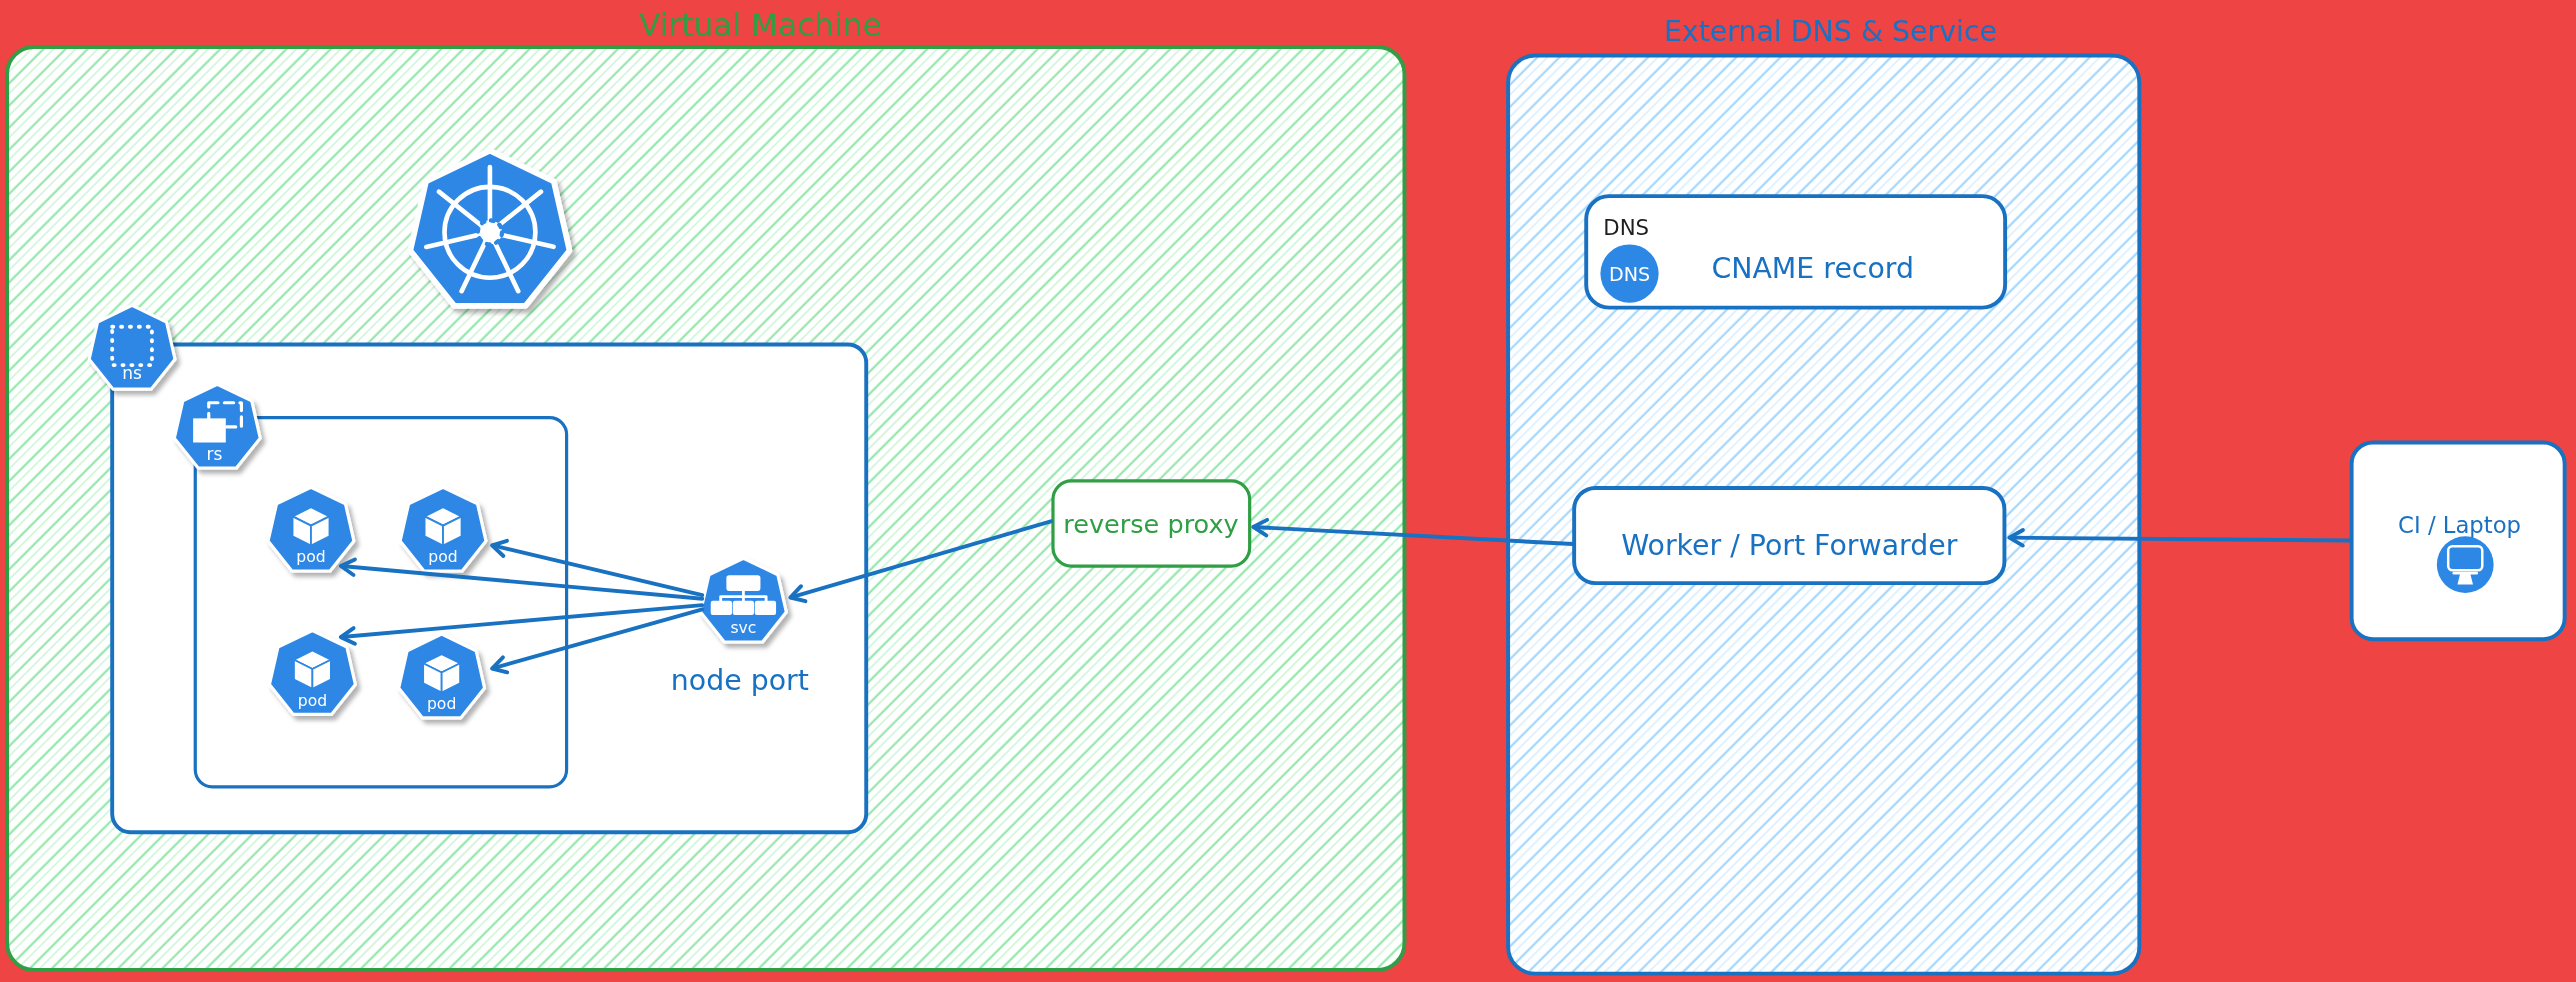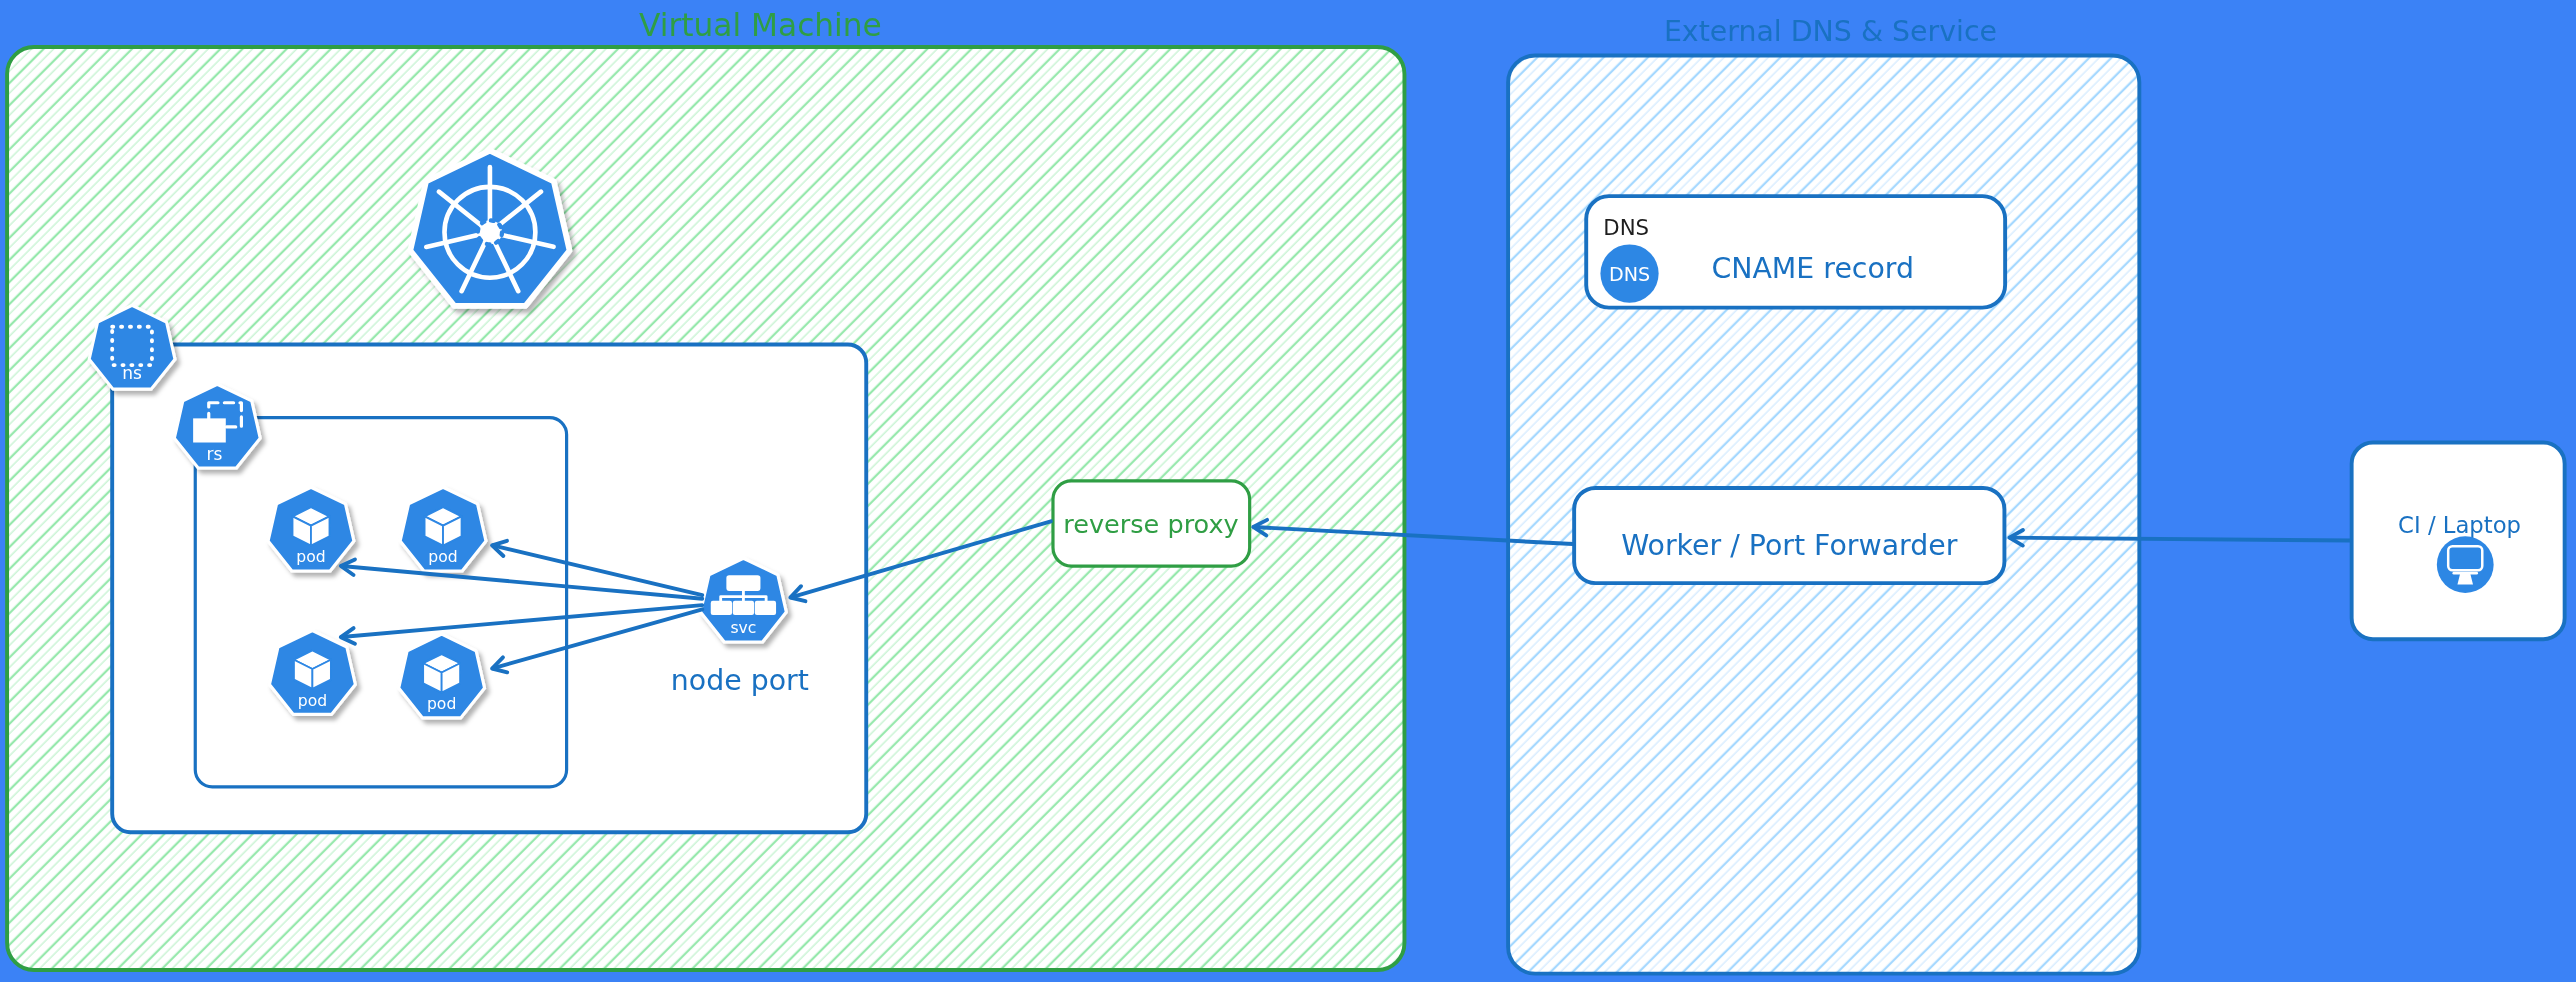--- a/index.html
+++ b/index.html
@@ -1,16 +1,16 @@
 <!DOCTYPE html>
 <html style="font-size:11.4px"><head>
 <meta charset="utf-8">
 <style>
   html,body{margin:0;padding:0;background:#ffffff;}
-  #canvas-wrap{position:relative;width:2576px;height:983px;background:#3b82f6;overflow:hidden;
+  #canvas-wrap{position:relative;width:2576px;height:983px;background:#ef4444;overflow:hidden;
     font-family:"DejaVu Sans",sans-serif;}
   svg text{font-family:"DejaVu Sans",sans-serif;}
   .stroke-green{stroke:#2f9e44;}
   .stroke-blue{stroke:#1971c2;}
   .fill-white{fill:#ffffff;}
   .txt-green{fill:#2f9e44;}
   .txt-blue{fill:#1971c2;}
   .txt-black{fill:#1e1e1e;}
   .txt-white{fill:#ffffff;}
   .hept{fill:#2d87e4;stroke:#ffffff;stroke-width:7;stroke-linejoin:round;}

